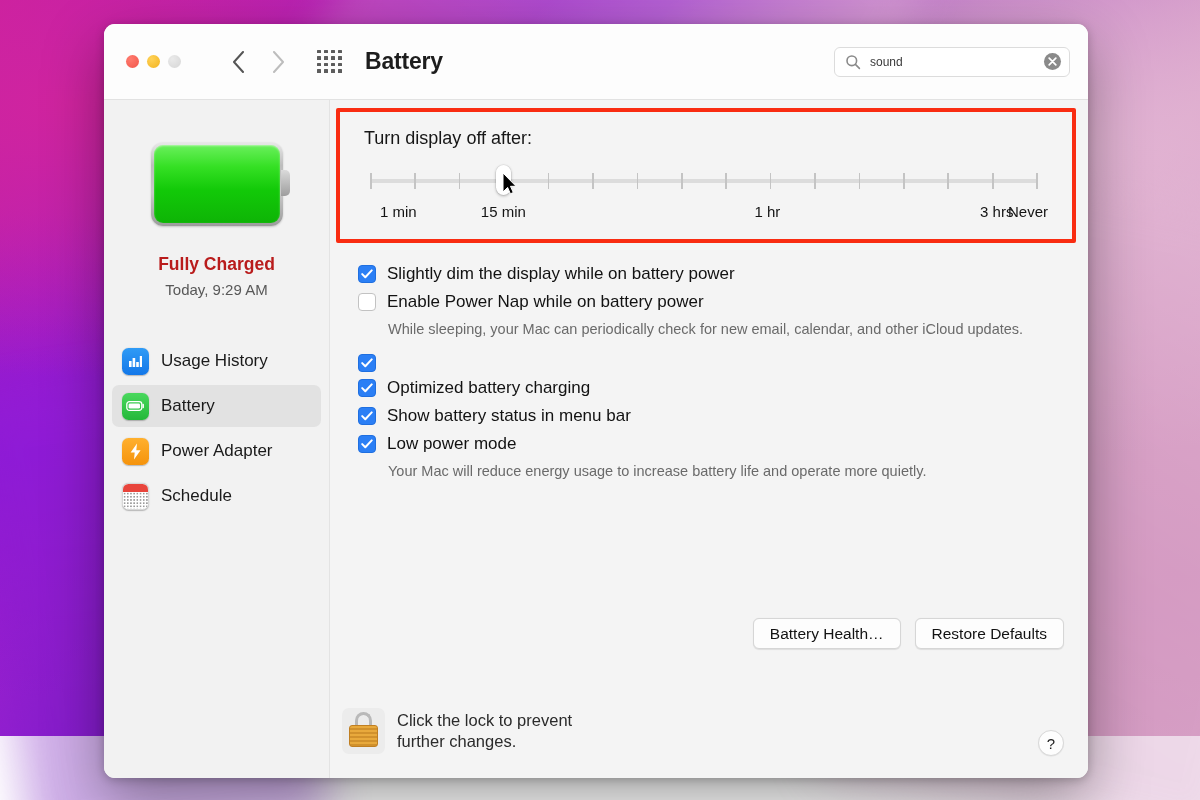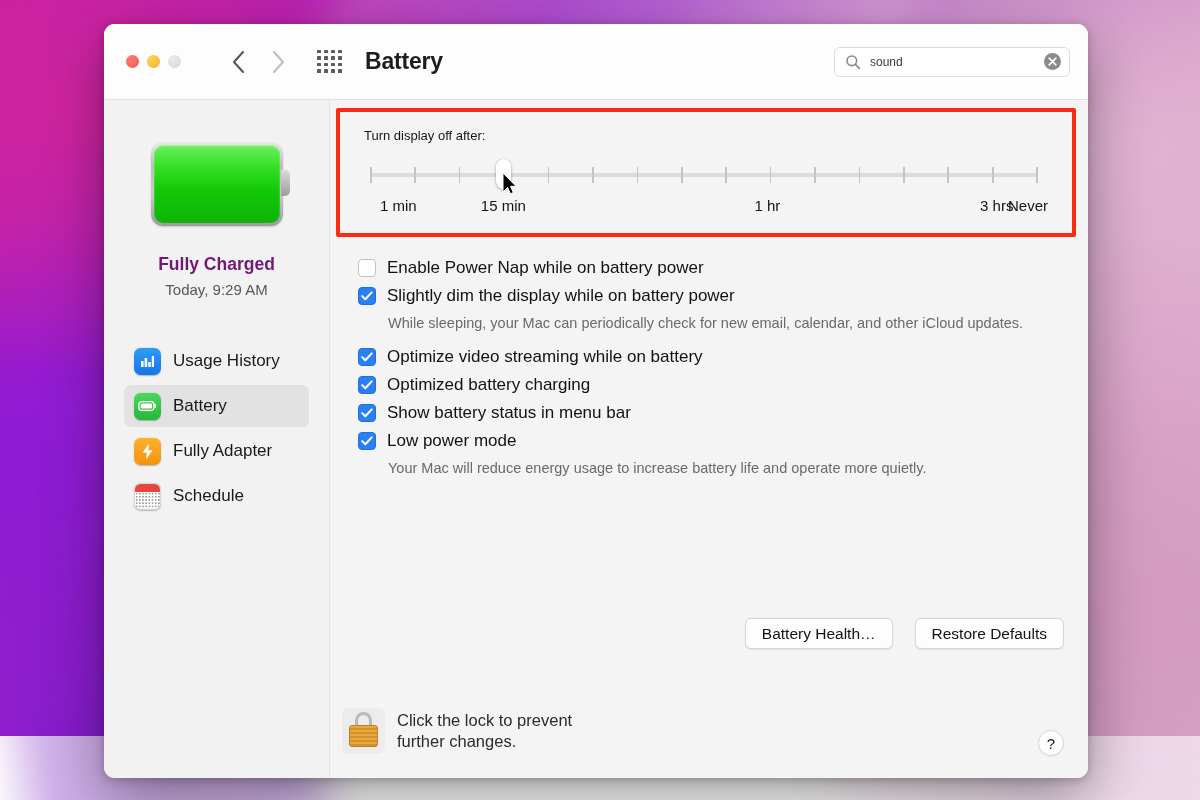--- a/index.html
+++ b/index.html
@@ -175,31 +175,31 @@
     position: absolute;
     right: -7px; top: 28px;
     width: 9px; height: 26px;
     border-radius: 0 5px 5px 0;
     background: linear-gradient(180deg, #dadada, #9e9e9e);
   }
   .charge-title {
     text-align: center;
     font-size: 17.5px;
     font-weight: 700;
-    color: #701a75;
+    color: #b91c1c;
     margin-top: 22px;
   }
   .charge-sub {
     text-align: center;
     font-size: 15px;
     color: #585858;
     margin-top: 6px;
   }
 
-  .sidenav { margin-top: 42px; padding: 0 20px; }
+  .sidenav { margin-top: 42px; padding: 0 8px; }
   .sideitem {
     display: flex; align-items: center; gap: 12px;
     height: 42px;
     padding: 0 10px;
     border-radius: 7px;
     margin-bottom: 3px;
   }
   .sideitem.selected { background: #e2e2e2; }
   .sideitem .label {
     font-size: 17px;
@@ -233,21 +233,21 @@
 
   
   .hl {
     margin: 8px 12px 0 6px;
     border: 4px solid #f92c11;
     border-radius: 2px;
     padding: 16px 24px 14px 24px;
     flex: 0 0 auto;
   }
   .hl .sec-label {
-    font-size: 13px;
+    font-size: 18px;
     color: #161616;
     margin-bottom: 20px;
   }
   .slider-wrap { position: relative; height: 26px; }
   .track {
     position: absolute;
     left: 6px; right: 10px; top: 10px;
     height: 4px;
     background: #dcdcdc;
     border-radius: 2px;
@@ -309,21 +309,21 @@
     line-height: 1.45;
     margin: 3px 0 12px 30px;
     max-width: 655px;
   }
 
   
   .footer { position: relative; height: 160px; flex: 0 0 auto; }
   .btnrow {
     position: absolute;
     right: 24px; top: 0;
-    display: flex; gap: 22px;
+    display: flex; gap: 14px;
   }
   .pbtn {
     height: 31px;
     padding: 0 16px;
     background: #fdfdfd;
     border: 1px solid #d6d6d6;
     border-radius: 6px;
     font-family: "Liberation Sans", sans-serif;
     font-size: 15.5px;
     color: #121212;
@@ -480,21 +480,21 @@
             </span>
             <span class="label">Battery</span>
           </div>
 
           <div class="sideitem">
             <span class="sq orange">
               <svg width="13" height="17" viewBox="0 0 13 17">
                   <path d="M8 .6 1.6 9.4h4.1L5 16.4 11.6 7.3H7.3z" fill="#fff"></path>
                 </svg>
             </span>
-            <span class="label">Fully Adapter</span>
+            <span class="label">Power Adapter</span>
           </div>
 
           <div class="sideitem">
             <span class="sq cal">
               <span class="cal-top"></span>
               <span class="cal-bot"></span>
             </span>
             <span class="label">Schedule</span>
           </div>
 
@@ -531,39 +531,38 @@
               <span style="left: 16px;">1 min</span>
               <span style="left: calc(20% - 20px);">15 min</span>
               <span style="left: calc(60% - 20px);">1 hr</span>
               <span style="left: calc(93% - 20px);">3 hrs</span>
               <span style="right: 0px;">Never</span>
             </div>
         </div>
 
         <div class="options" id="options-list">
             <div class="optrow">
-              <span class="cbx off"></span>
-              <span class="opttext">Enable Power Nap while on battery power</span>
-            </div>
-            <div class="optrow">
               <span class="cbx on">
                 <svg width="12" height="10" viewBox="0 0 12 10">
                   <path d="M1.2 5.1 4.3 8.2 10.7 1.4" fill="none" stroke="#fff" stroke-width="2" stroke-linecap="round" stroke-linejoin="round"></path>
                 </svg>
               </span>
               <span class="opttext">Slightly dim the display while on battery power</span>
+            </div>
+            <div class="optrow">
+              <span class="cbx off"></span>
+              <span class="opttext">Enable Power Nap while on battery power</span>
             </div>
             <div class="helptext">While sleeping, your Mac can periodically check for new email, calendar, and other iCloud updates.</div>
             <div class="optrow">
               <span class="cbx on">
                 <svg width="12" height="10" viewBox="0 0 12 10">
                   <path d="M1.2 5.1 4.3 8.2 10.7 1.4" fill="none" stroke="#fff" stroke-width="2" stroke-linecap="round" stroke-linejoin="round"></path>
                 </svg>
               </span>
-              <span class="opttext">Optimize video streaming while on battery</span>
             </div>
             <div class="optrow">
               <span class="cbx on">
                 <svg width="12" height="10" viewBox="0 0 12 10">
                   <path d="M1.2 5.1 4.3 8.2 10.7 1.4" fill="none" stroke="#fff" stroke-width="2" stroke-linecap="round" stroke-linejoin="round"></path>
                 </svg>
               </span>
               <span class="opttext">Optimized battery charging</span>
             </div>
             <div class="optrow">

